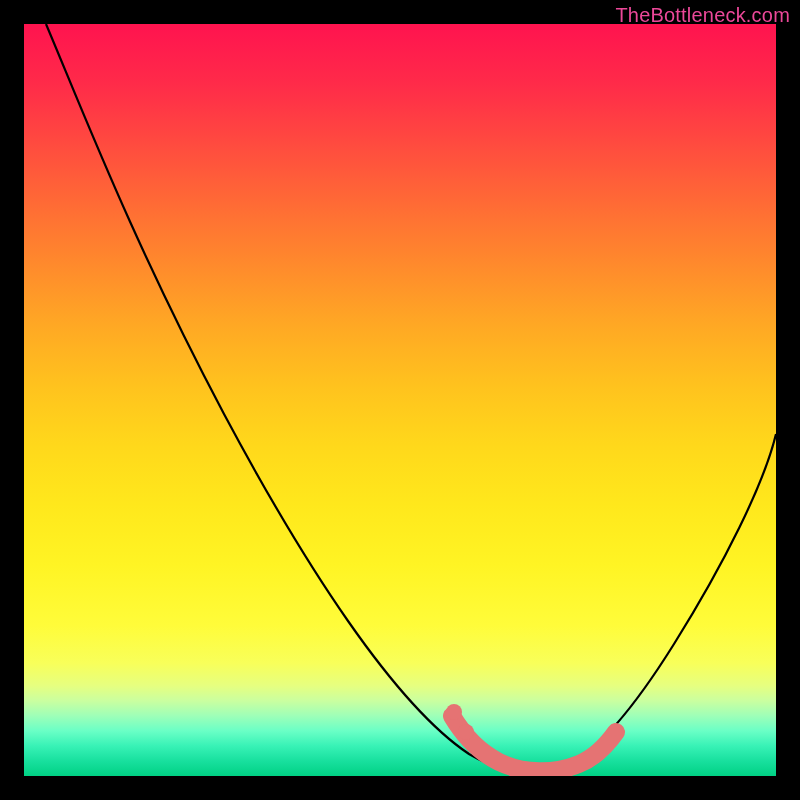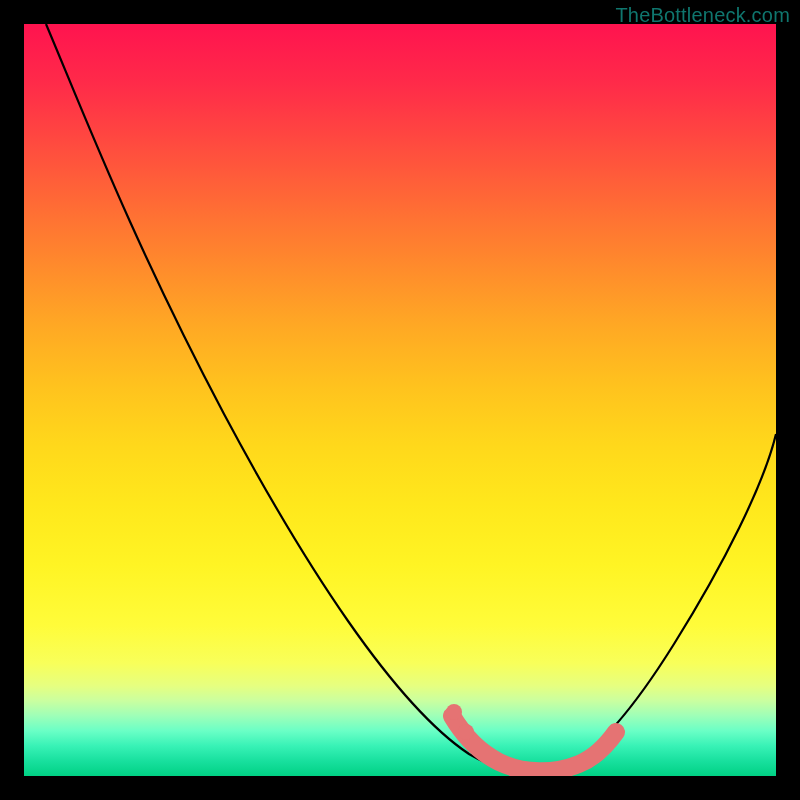--- a/index.html
+++ b/index.html
@@ -37,21 +37,21 @@
       #18e09e 98%,
       #00d184 100%
     );
   }
   .watermark {
     position: absolute;
     top: 4px;
     right: 10px;
     font-family: Arial, Helvetica, sans-serif;
     font-size: 20px;
-    color: #0f766e;
+    color: #ec4899;
     letter-spacing: 0.2px;
   }
   svg.curve {
     position: absolute;
     left: 0; top: 0;
     width: 100%; height: 100%;
   }
 </style>
 </head>
 <body>

